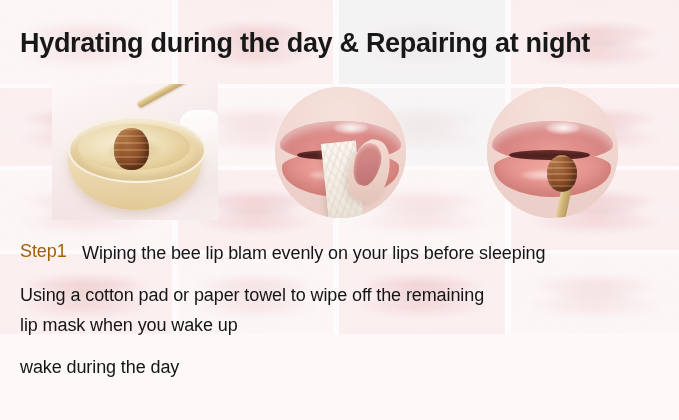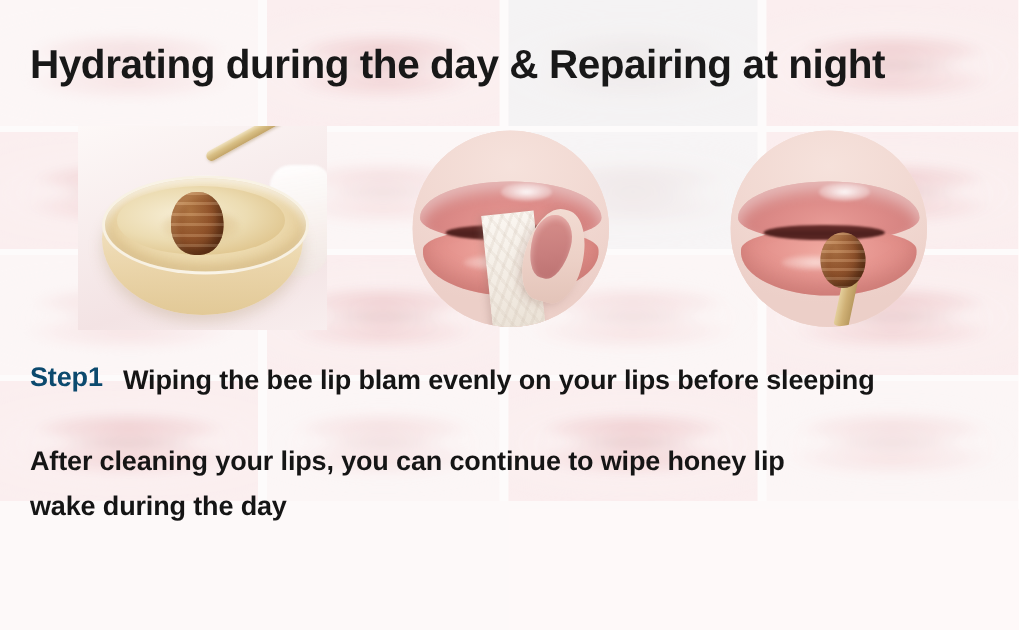--- a/index.html
+++ b/index.html
@@ -309,33 +309,33 @@
     display: flex;
     align-items: flex-start;
     padding-left: 20px;
     margin-bottom: 12px;
   }
   .step-label {
     flex: 0 0 auto;
     width: 62px;
     font-size: 18px;
     line-height: 27px;
-    font-weight: bold;
-    color: #0c4a6e;
+    font-weight: normal;
+    color: #a16207;
     letter-spacing: -.1px;
   }
   .step-body {
     flex: 1 1 auto;
     font-size: 18px;
     line-height: 30px;
     color: #151515;
     letter-spacing: -.1px;
     max-width: 570px;
   }
-  .step-body .line { display: block; white-space: nowrap; font-weight: bold; }
+  .step-body .line { display: block; white-space: nowrap; }
 </style>
 </head>
 <body>
 
 <div id="poster">
 
   <div id="bg-tiles">
     <div class="bg-tile light">
         <div class="lips"></div>
       </div>
@@ -470,24 +470,27 @@
   <div id="steps">
 
     <div class="step-row">
       <div class="step-label">Step1</div>
       <div class="step-body">
         <span class="line">Wiping the bee lip blam evenly on your lips before sleeping</span>
       </div>
     </div>
 
     <div class="step-row">
+      <div class="step-body">
+        <span class="line">Using a cotton pad or paper towel to wipe off the remaining</span>
+        <span class="line">lip mask when you wake up</span>
+      </div>
     </div>
 
     <div class="step-row">
       <div class="step-body">
-        <span class="line">After cleaning your lips, you can continue to wipe honey lip</span>
         <span class="line">wake during the day</span>
       </div>
     </div>
 
   </div>
 
 </div>
 
 </body></html>

